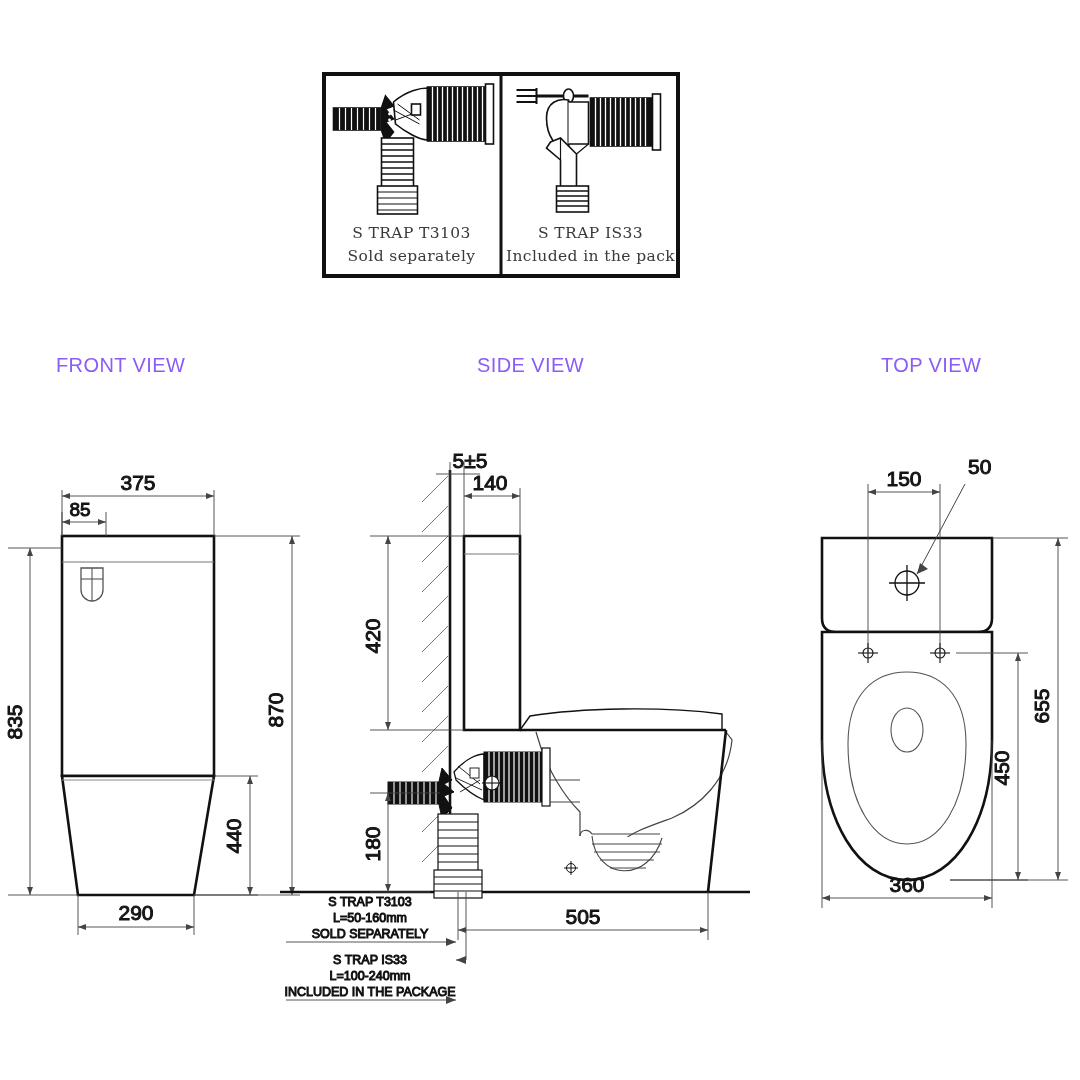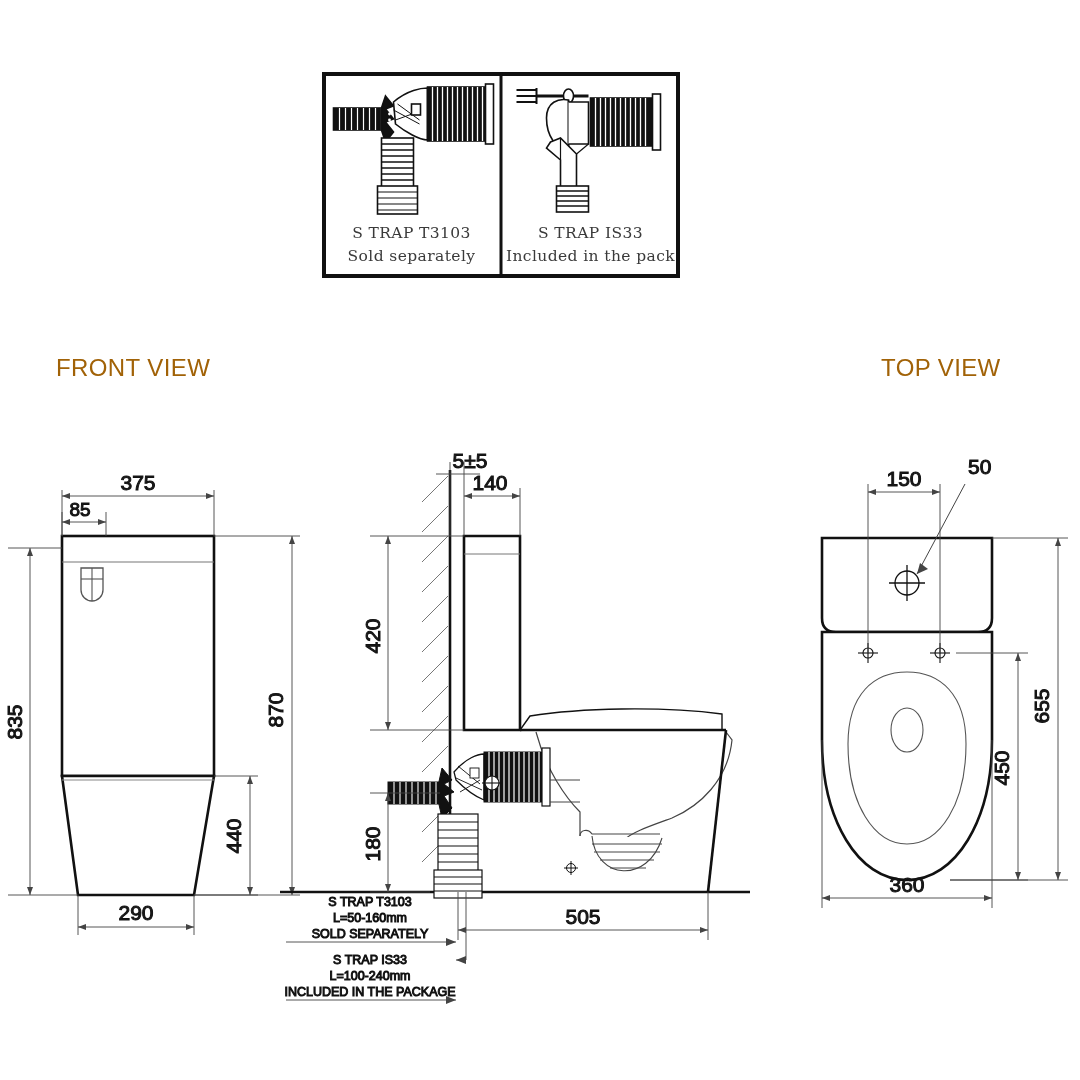--- a/index.html
+++ b/index.html
@@ -15,21 +15,21 @@
   .trap-divider{position:absolute;left:50%;top:0;width:3px;height:100%;background:#111;transform:translateX(-50%);}
   .trap-cell{position:absolute;top:0;height:100%;width:50%;box-sizing:border-box;}
   .trap-cell.left{left:0;}
   .trap-cell.right{left:50%;}
   .trap-art{position:absolute;left:0;top:4px;width:100%;height:140px;}
   .trap-caption{position:absolute;left:0;right:0;bottom:10px;text-align:center;
       font-family:"DejaVu Serif", serif;font-size:15.5px;line-height:1.5;color:#3a3a3a;letter-spacing:.4px;}
   .trap-caption .l2{display:block;white-space:nowrap;}
 
   
-  .view-title{position:absolute;font-size:24px;letter-spacing:.4px;color:#a16207;
+  .view-title{position:absolute;font-size:20px;letter-spacing:.4px;color:#8b5cf6;
       font-family:"Liberation Sans", sans-serif;white-space:nowrap;}
   #title-front{left:56px;top:354px;}
   #title-side{left:477px;top:354px;}
   #title-top{left:857px;top:354px;margin-left:24px;}
 
   
   .dim{font-family:"Liberation Sans", sans-serif;fill:#1a1a1a;}
   .dim-lg{font-size:21px;}
   .dim-md{font-size:19px;}
   .note{font-size:12.5px;font-family:"Liberation Sans", sans-serif;fill:#1a1a1a;}
@@ -149,20 +149,21 @@
         </g>
       </svg>
       <div class="trap-caption">
         <span>S TRAP IS33</span>
         <span class="l2">Included in the pack</span>
       </div>
     </div>
   </div>
 
   <div class="view-title" id="title-front">FRONT VIEW</div>
+  <div class="view-title" id="title-side">SIDE VIEW</div>
   <div class="view-title" id="title-top">TOP VIEW</div>
 
   <svg class="abs" style="left:0px;top:440px;" width="340" height="520">
     <g stroke="#111" fill="none">
 
       <rect x="62" y="96" width="152" height="240" stroke-width="2.6" fill="#fff"></rect>
       <line x1="62" y1="122" x2="214" y2="122" stroke-width="1.1" stroke="#777"></line>
 
       <g>
         <path d="M81 128 L81 150 A11 11 0 0 0 103 150 L103 128 Z" stroke-width="1.3" stroke="#555" fill="#fff"></path>

